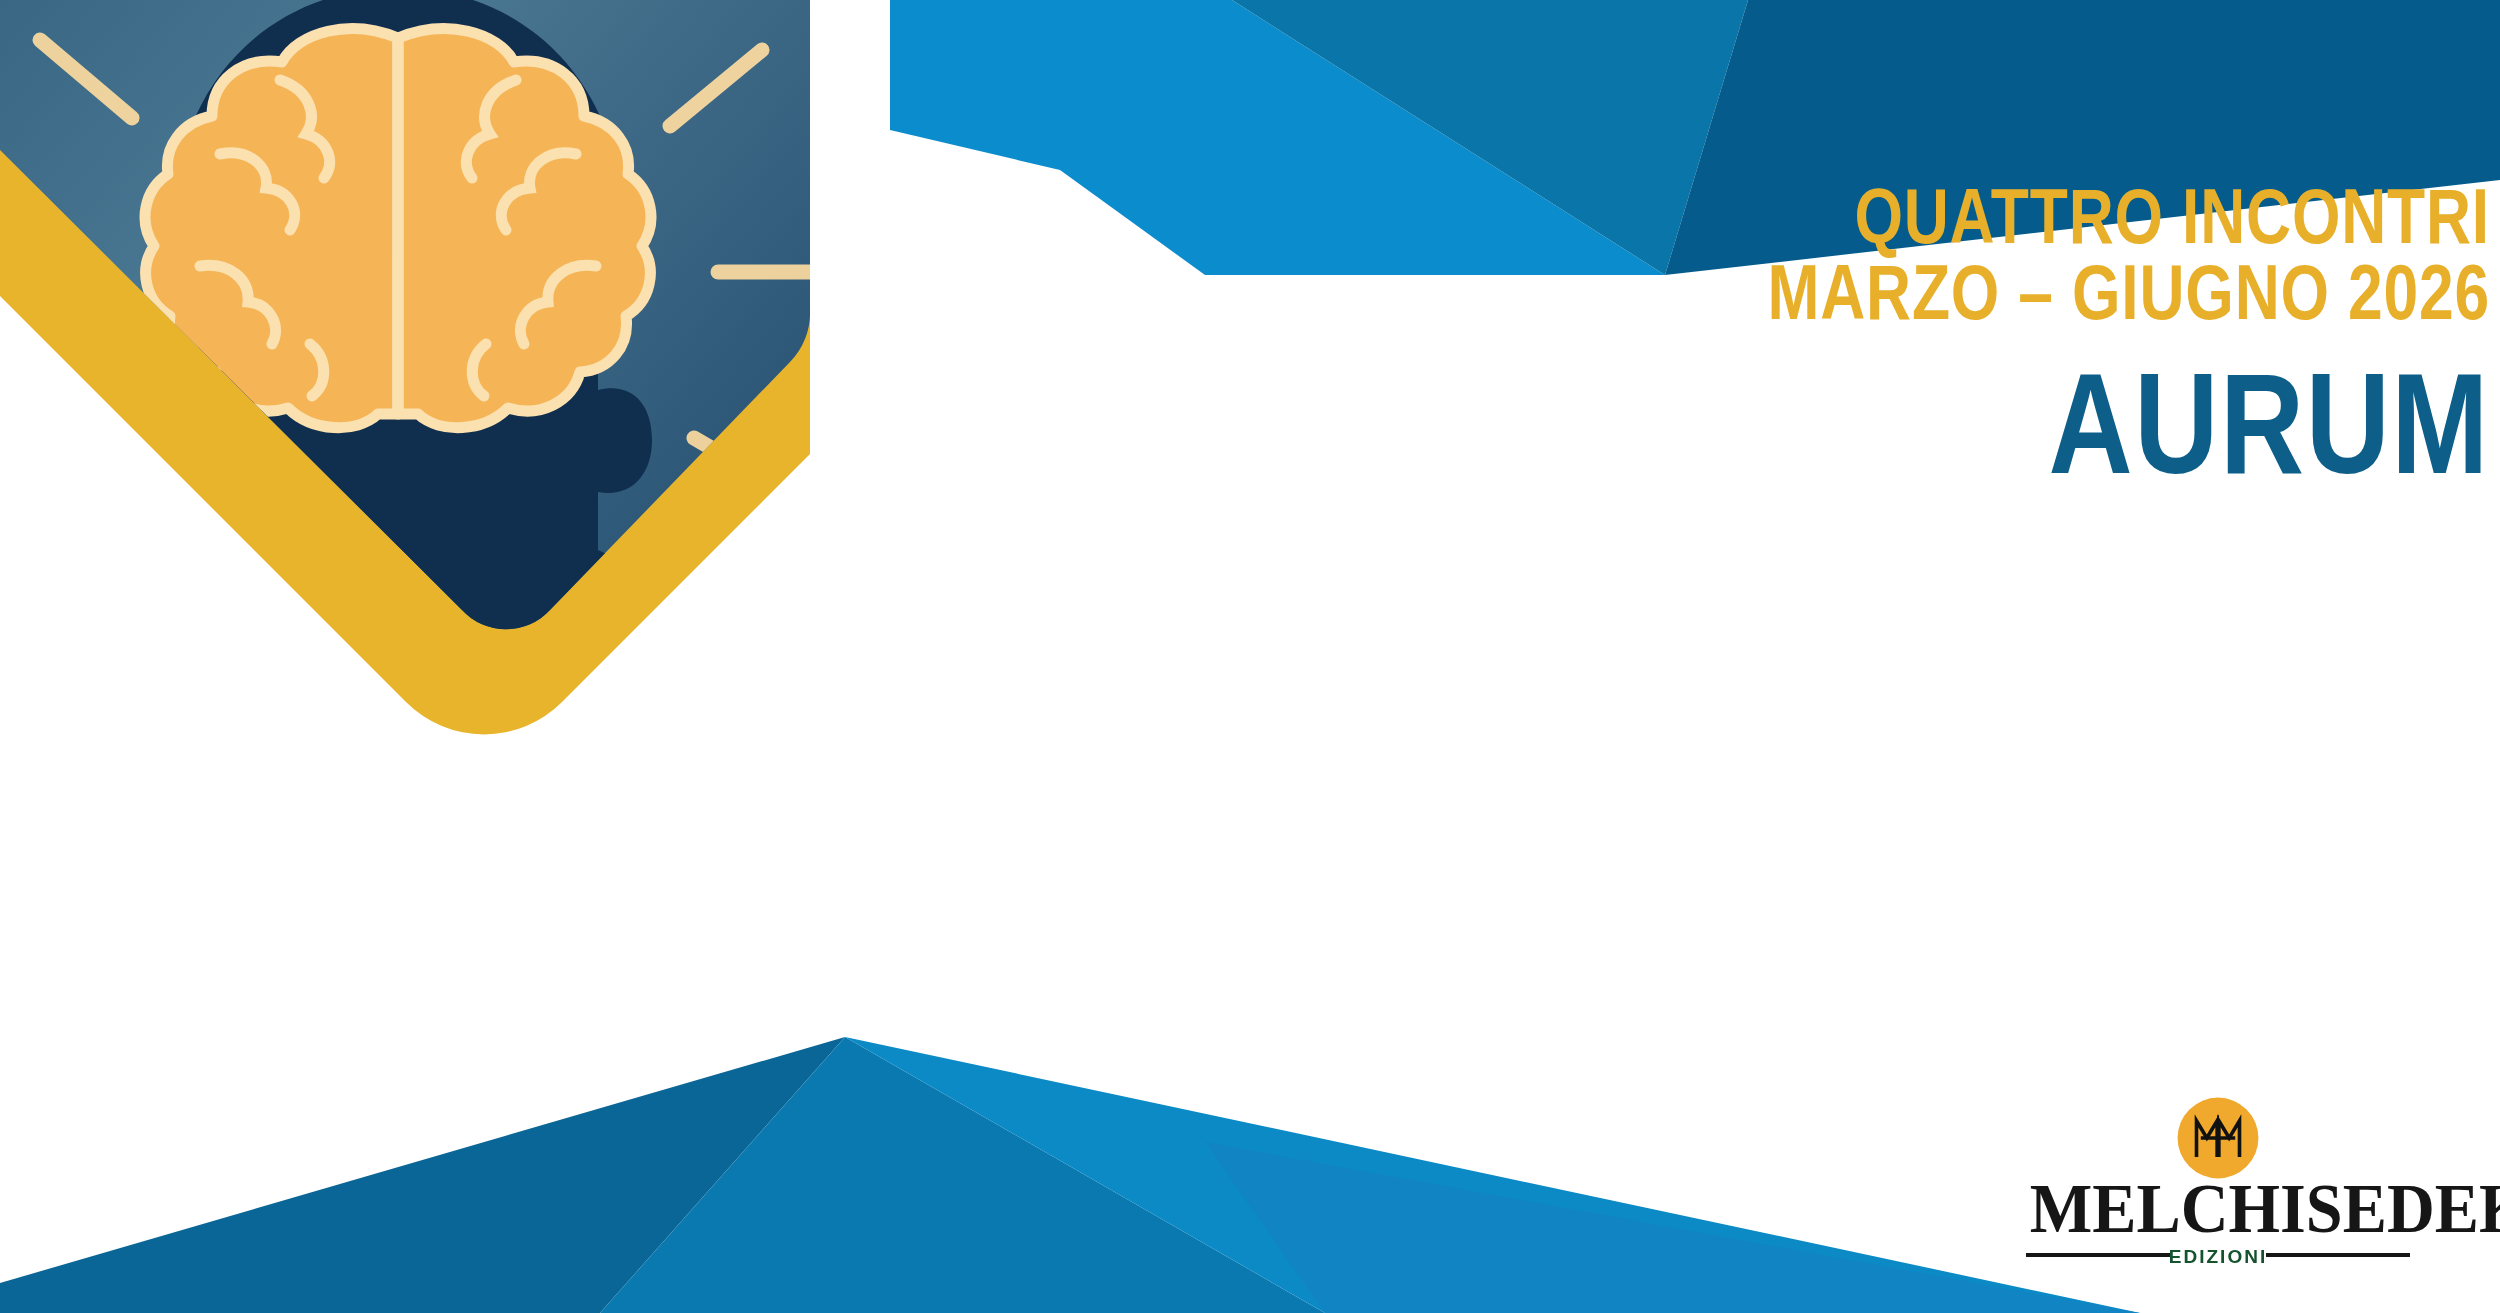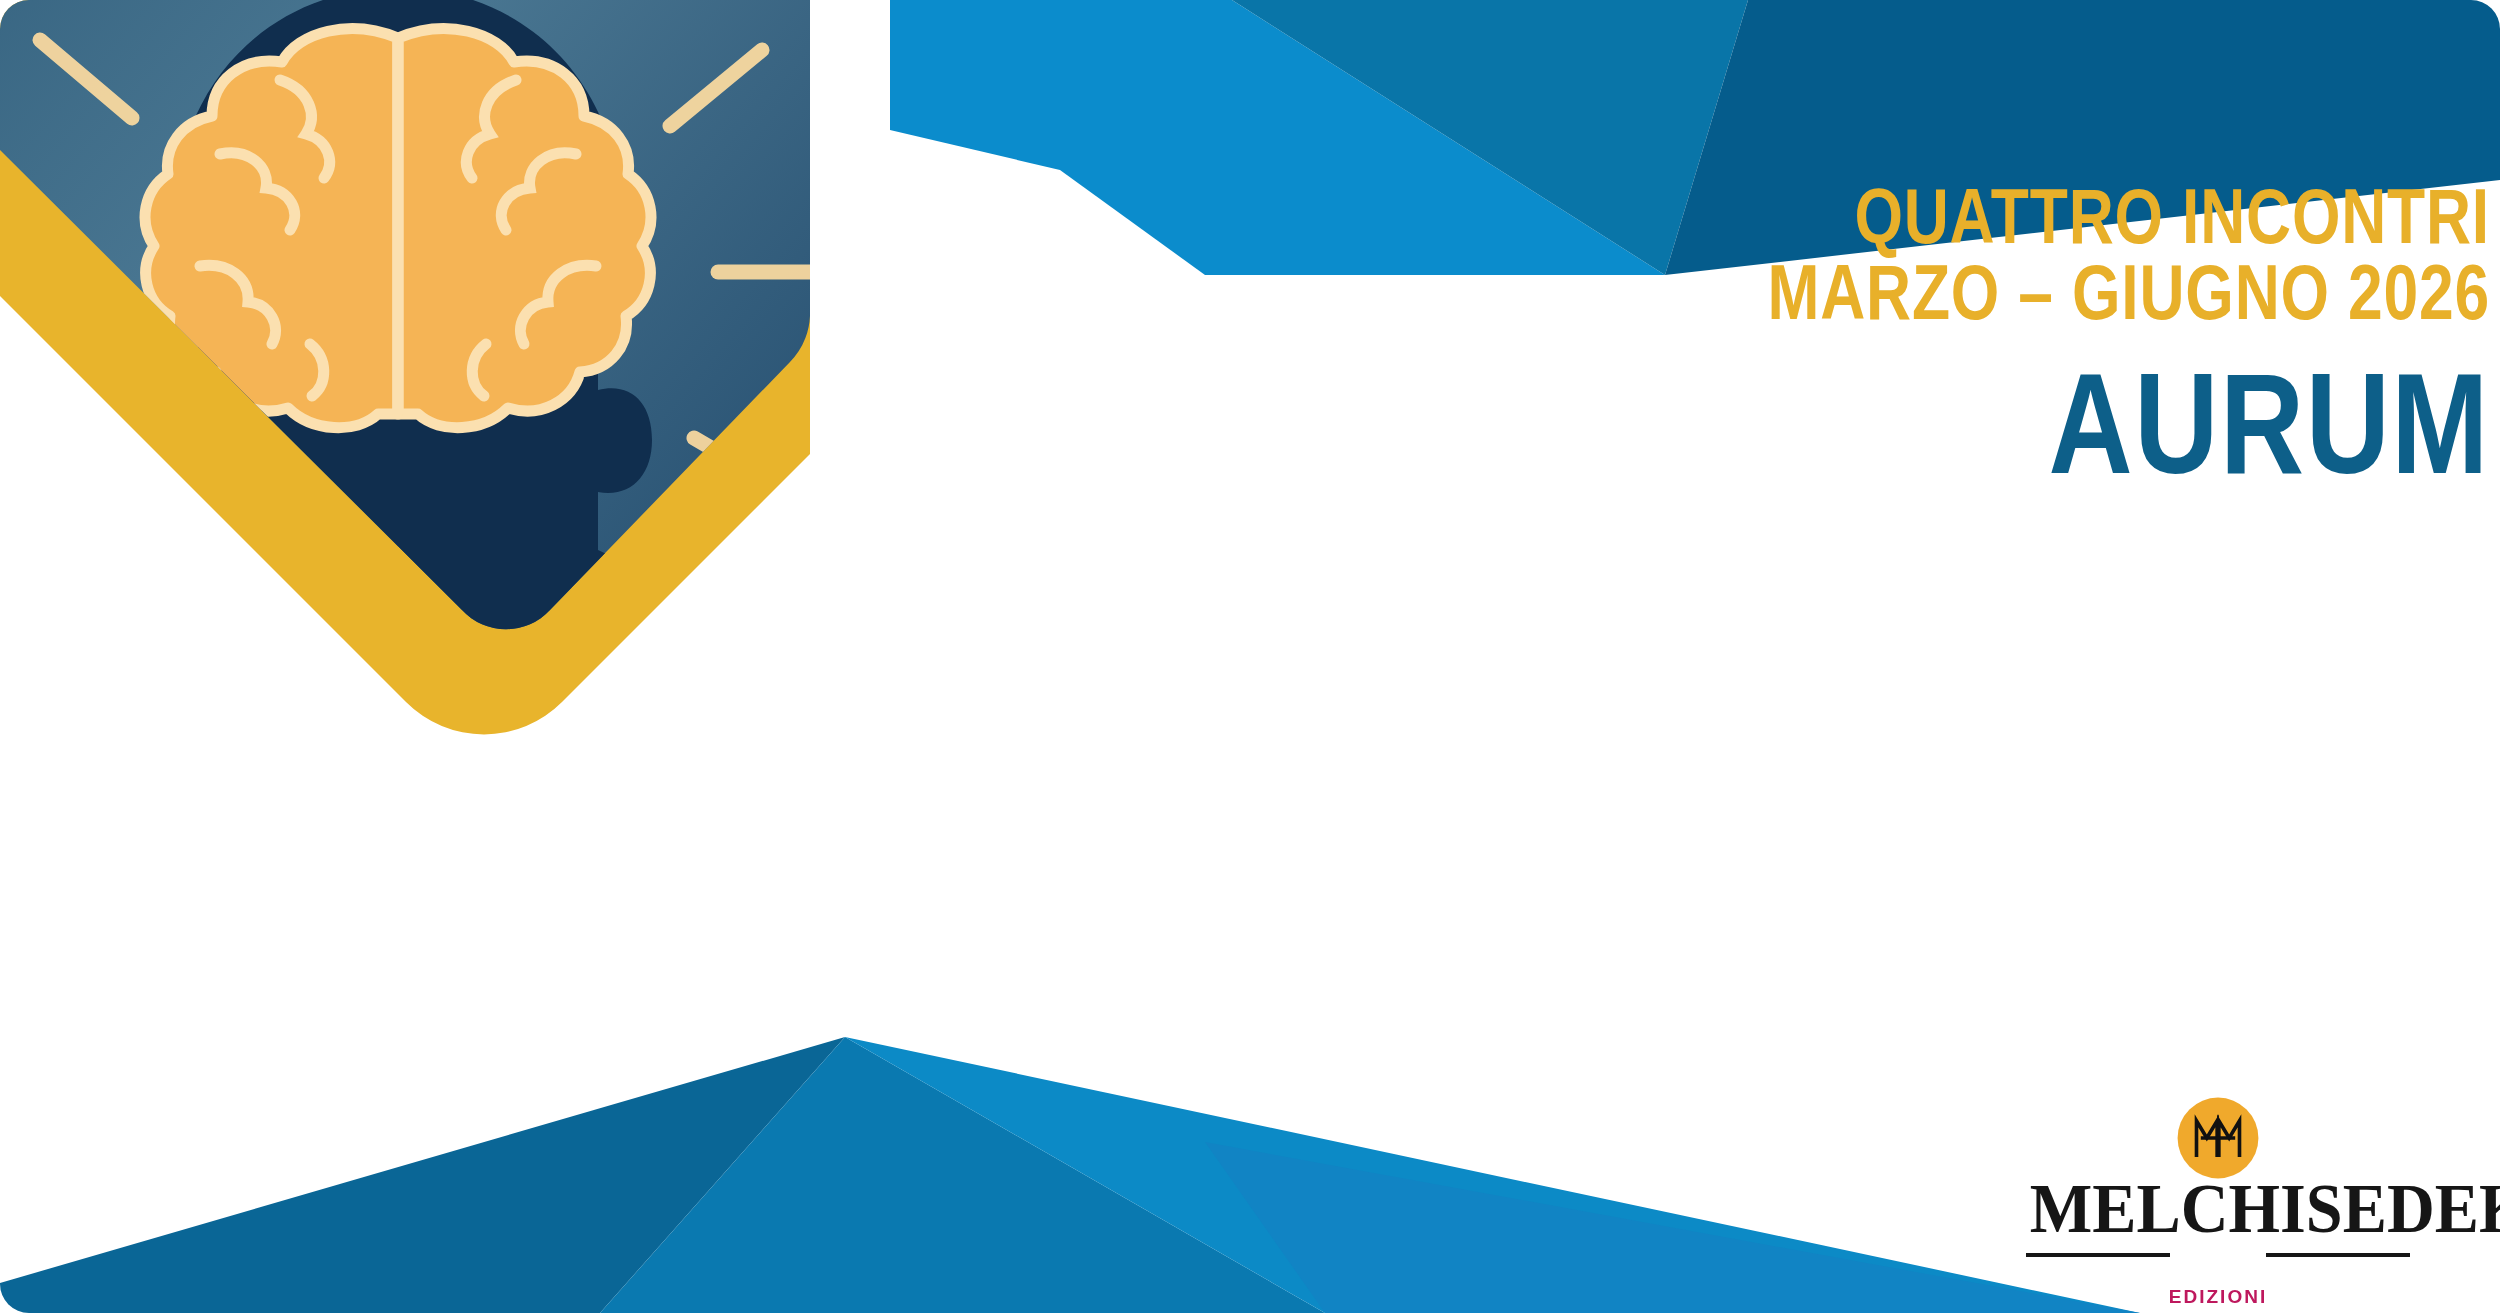--- a/index.html
+++ b/index.html
@@ -1,18 +1,18 @@
 <!DOCTYPE html>
 <html><head>
 <meta charset="utf-8">
 <style>
   html,body{margin:0;padding:0;background:#fff;}
   body{width:2500px;height:1313px;overflow:hidden;font-family:"Liberation Sans",sans-serif;}
 
-  #poster{position:relative;width:2500px;height:1313px;background:#ffffff;overflow:hidden;border-radius:29px;}
+  #poster{position:relative;width:2500px;height:1313px;background:#ffffff;overflow:hidden;}
 
   
   .geo{position:absolute;inset:0;width:100%;height:100%;}
 
   
   #illus-panel{position:absolute;left:-250px;top:-250px;width:1060px;height:1060px;}
 
   
   #headline-block{
     position:absolute;right:10px;top:178px;width:1500px;
@@ -88,21 +88,21 @@
     margin-top:-6px;
     transform:scaleX(0.96);
   }
   #logo-rule{position:relative;height:16px;margin-top:2px;}
   #logo-rule .bar{position:absolute;top:7px;height:4px;background:#161616;}
   #logo-rule .bar.l{left:4px;width:144px;}
   #logo-rule .bar.r{right:4px;width:144px;}
   #logo-sub{
     position:absolute;left:0;right:0;top:0;
     font-family:"Liberation Sans",sans-serif;
-    font-weight:bold;font-size:19px;letter-spacing:2px;color:#be185d;margin-top:40px;
+    font-weight:bold;font-size:19px;letter-spacing:2px;color:#14532d;
   }
 </style>
 </head>
 <body>
 
 <div id="poster">
 
   <svg class="geo" viewBox="0 0 2500 1313" preserveAspectRatio="none">
 
     <polygon points="1232,0 1665,275 1205,275 1205,0" fill="#0B8CCC"></polygon>

